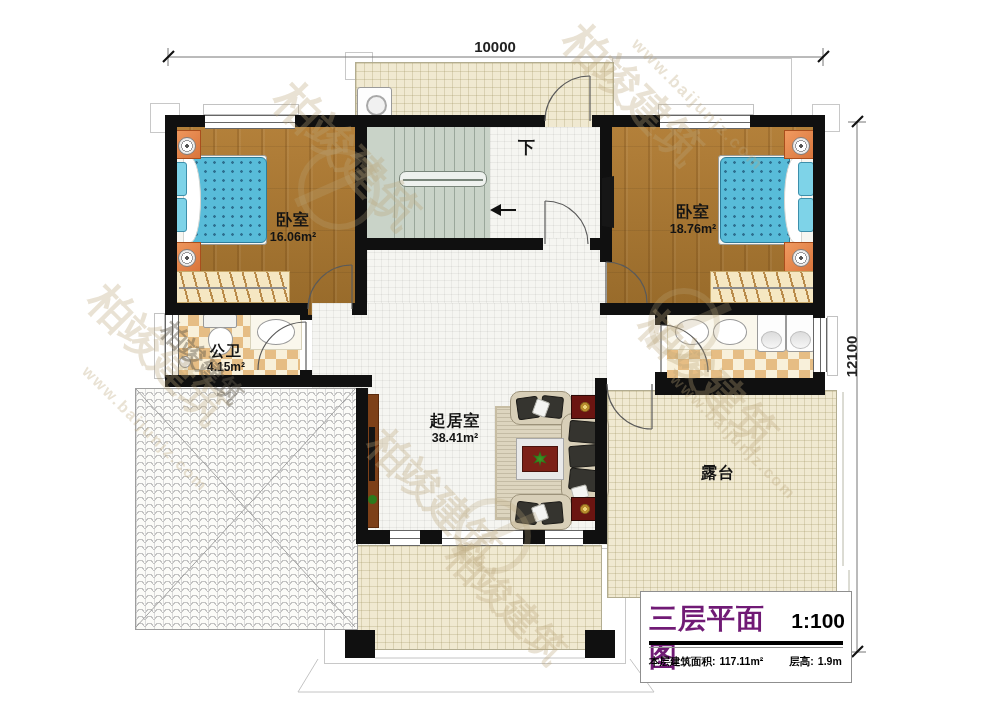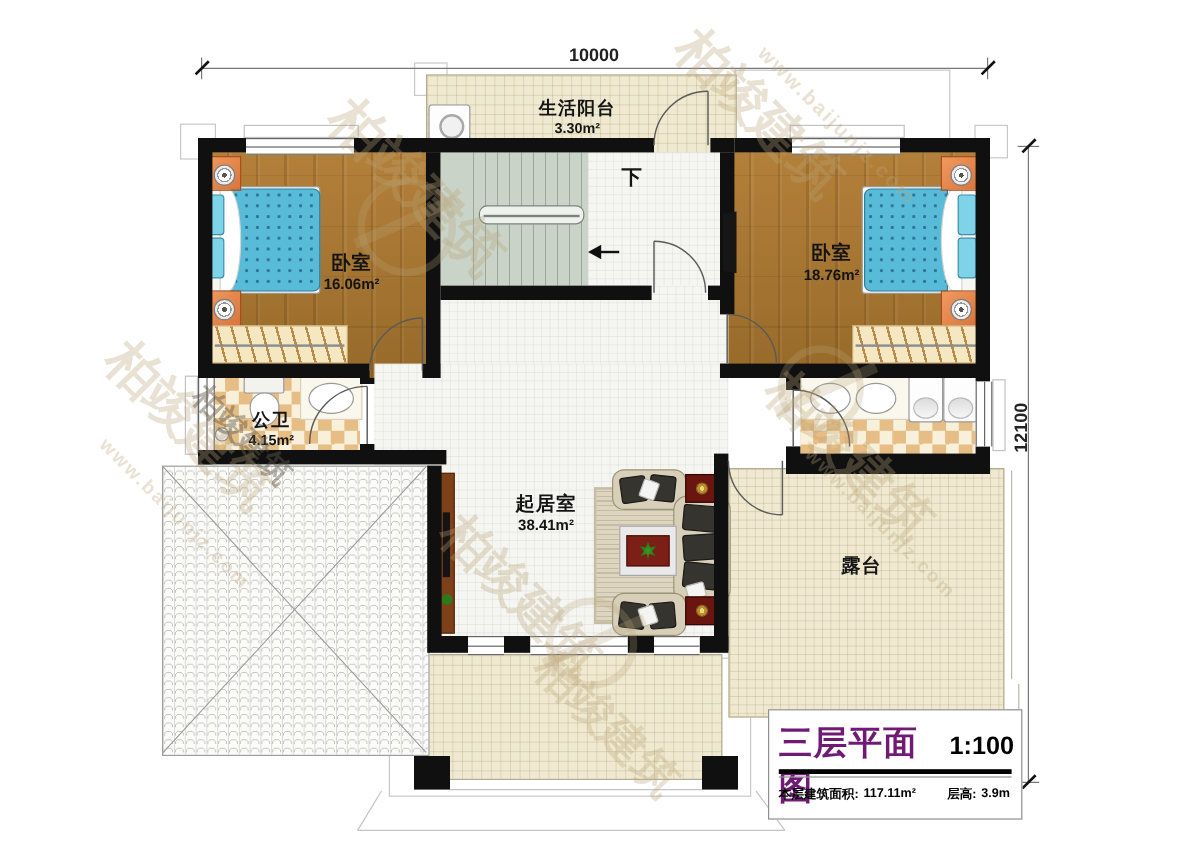--- a/index.html
+++ b/index.html
@@ -234,24 +234,20 @@
   <div class="win-h" style="left:205px;top:115px;width:90px;height:12px;"></div>
   <div class="win-h" style="left:660px;top:115px;width:90px;height:12px;"></div>
   <div class="win-v" style="left:165px;top:315px;width:12px;height:60px;"></div>
   <div class="win-v" style="left:813px;top:318px;width:12px;height:54px;"></div>
   <div class="win-h" style="left:390px;top:530px;width:30px;height:14px;"></div>
   <div class="win-h" style="left:442px;top:530px;width:81px;height:14px;"></div>
   <div class="win-h" style="left:545px;top:530px;width:38px;height:14px;"></div>
 
   <div class="tv" style="left:602px;top:176px;width:12px;height:52px;clip-path:polygon(0 4%,100% 0,100% 100%,0 96%);"></div>
 
-  <div class="lbl" style="left:421px;top:82px;width:120px;">
-    <div class="nm sm">生活阳台</div>
-    <div class="ar" style="font-size:12px;">3.30m²</div>
-  </div>
   <div class="lbl" style="left:512px;top:138px;width:30px;">
     <div class="nm" style="font-size:17px;">下</div>
   </div>
   <div class="lbl" style="left:238px;top:211px;width:110px;">
     <div class="nm">卧室</div>
     <div class="ar">16.06m²</div>
   </div>
   <div class="lbl" style="left:638px;top:203px;width:110px;">
     <div class="nm">卧室</div>
     <div class="ar">18.76m²</div>
@@ -327,21 +323,21 @@
       <span class="t1">三层平面图</span>
       <span class="t2">1:100</span>
     </div>
     <div class="bar"></div>
     <div class="bar2"></div>
     <div class="brow">
       <span>本层建筑面积:</span>
       <span>117.11m²</span>
       <span class="gap"></span>
       <span>层高:</span>
-      <span>3.9m</span>
+      <span>1.9m</span>
     </div>
   </div>
 
   <div class="wm" style="left:255px;top:125px;font-size:46px;">柏竣建筑</div>
   <div class="wm" style="left:70px;top:325px;font-size:44px;">柏竣建筑</div>
   <div class="wm" style="left:545px;top:65px;font-size:44px;">柏竣建筑</div>
   <div class="wm" style="left:620px;top:350px;font-size:44px;">柏竣建筑</div>
   <div class="wm" style="left:350px;top:468px;font-size:42px;">柏竣建筑</div>
   <div class="wm" style="left:430px;top:578px;font-size:38px;">柏竣建筑</div>
   <div class="wm dark" style="left:150px;top:345px;font-size:26px;">柏竣建筑</div>

